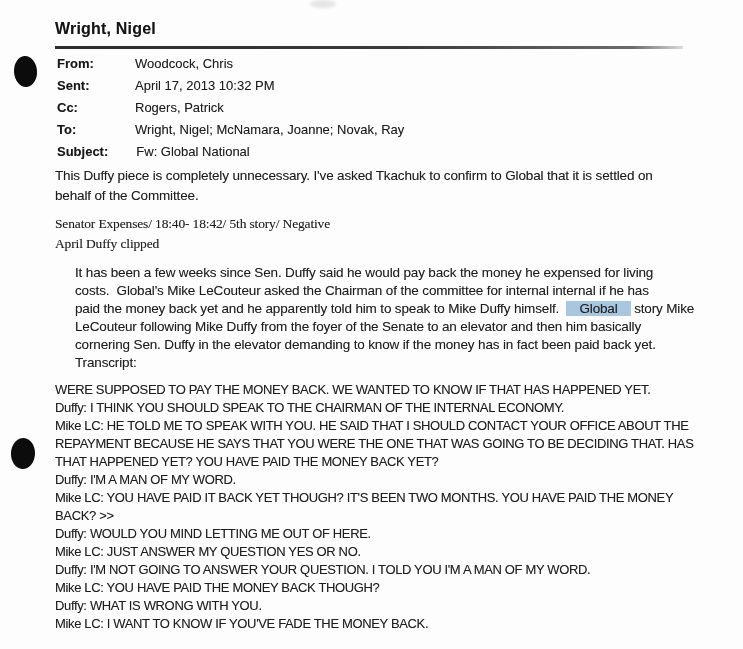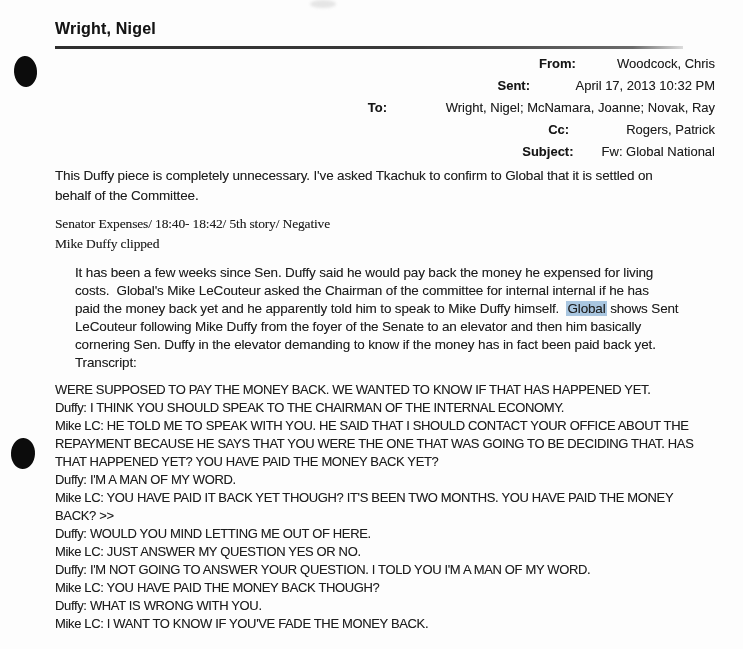--- a/index.html
+++ b/index.html
@@ -37,30 +37,30 @@
     letter-spacing: 0.2px;
     line-height: 18px;
     color: #141414;
   }
   .divider {
     margin-top: 8px;
     width: 628px; height: 3px;
     background: linear-gradient(to right, #2e2e2e 0%, #3a3a3a 55%, #6b6b6b 92%, rgba(120,120,120,0.25) 100%);
   }
   .fields { margin-top: 7px; font-size: 13px; }
-  .field-row { display: flex; height: 22px; align-items: flex-start; padding-left: 2px; justify-content: flex-end; }
+  .field-row { display: flex; height: 22px; align-items: flex-start; padding-left: 2px; }
   .field-label { font-weight: bold; min-width: 50px; white-space: pre; color: #161616; }
   .field-value { white-space: pre; color: #1c1c1c; margin-left: 28px; }
   .para { font-size: 13.5px; letter-spacing: -0.15px; }
   .line { white-space: pre; }
   .intro { margin-top: 0px; line-height: 19.5px; }
   .summary { margin-top: 9px; line-height: 19.5px; font-family: Liberation Serif, serif; }
   .report { margin-top: 11px; line-height: 18px; margin-left: 20px; }
   .transcript { margin-top: 9px; line-height: 18px; font-size: 13px; letter-spacing: -0.35px; }
-  .hl { padding: 0 1px; }
+  .hl { padding: 0 13px; }
   .soft { text-shadow: 0 0 0.5px rgba(30,30,30,0.35); }
 </style>
 </head>
 <body>
 
 <div class="page">
 
   <div class="scan-smudge"></div>
   <div class="hole-punch punch-top"></div>
   <div class="hole-punch punch-bottom"></div>
@@ -73,47 +73,47 @@
     <div class="fields soft">
       <div class="field-row">
         <span class="field-label">From:</span>
         <span class="field-value">Woodcock, Chris</span>
       </div>
       <div class="field-row">
         <span class="field-label">Sent:</span>
         <span class="field-value">April 17, 2013 10:32 PM</span>
       </div>
       <div class="field-row">
+        <span class="field-label">Cc:</span>
+        <span class="field-value">Rogers, Patrick</span>
+      </div>
+      <div class="field-row">
         <span class="field-label">To:</span>
         <span class="field-value">Wright, Nigel; McNamara, Joanne; Novak, Ray</span>
-      </div>
-      <div class="field-row">
-        <span class="field-label">Cc:</span>
-        <span class="field-value">Rogers, Patrick</span>
       </div>
       <div class="field-row">
         <span class="field-label">Subject:</span>
         <span class="field-value">Fw: Global National</span>
       </div>
     </div>
 
     <div class="para intro soft">
       <div class="line">This Duffy piece is completely unnecessary. I've asked Tkachuk to confirm to Global that it is settled on</div>
       <div class="line">behalf of the Committee.</div>
     </div>
 
     <div class="para summary soft">
       <div class="line">Senator Expenses/ 18:40- 18:42/ 5th story/ Negative</div>
-      <div class="line">Mike Duffy clipped</div>
+      <div class="line">April Duffy clipped</div>
     </div>
 
     <div class="para report soft">
       <div class="line">It has been a few weeks since Sen. Duffy said he would pay back the money he expensed for living</div>
       <div class="line">costs.  Global's Mike LeCouteur asked the Chairman of the committee for internal internal if he has</div>
-      <div class="line"><span>paid the money back yet and he apparently told him to speak to Mike Duffy himself.  </span><span class="hl" id="hl-word" style="background: rgb(169, 198, 224);">Global</span><span> shows Sent</span></div>
+      <div class="line"><span>paid the money back yet and he apparently told him to speak to Mike Duffy himself.  </span><span class="hl" id="hl-word" style="background: rgb(169, 198, 224);">Global</span><span> story Mike</span></div>
       <div class="line">LeCouteur following Mike Duffy from the foyer of the Senate to an elevator and then him basically</div>
       <div class="line">cornering Sen. Duffy in the elevator demanding to know if the money has in fact been paid back yet.</div>
       <div class="line">Transcript:</div>
     </div>
 
     <div class="para transcript soft">
       <div class="line">WERE SUPPOSED TO PAY THE MONEY BACK. WE WANTED TO KNOW IF THAT HAS HAPPENED YET.</div>
       <div class="line">Duffy: I THINK YOU SHOULD SPEAK TO THE CHAIRMAN OF THE INTERNAL ECONOMY.</div>
       <div class="line">Mike LC: HE TOLD ME TO SPEAK WITH YOU. HE SAID THAT I SHOULD CONTACT YOUR OFFICE ABOUT THE</div>
       <div class="line">REPAYMENT BECAUSE HE SAYS THAT YOU WERE THE ONE THAT WAS GOING TO BE DECIDING THAT. HAS</div>

